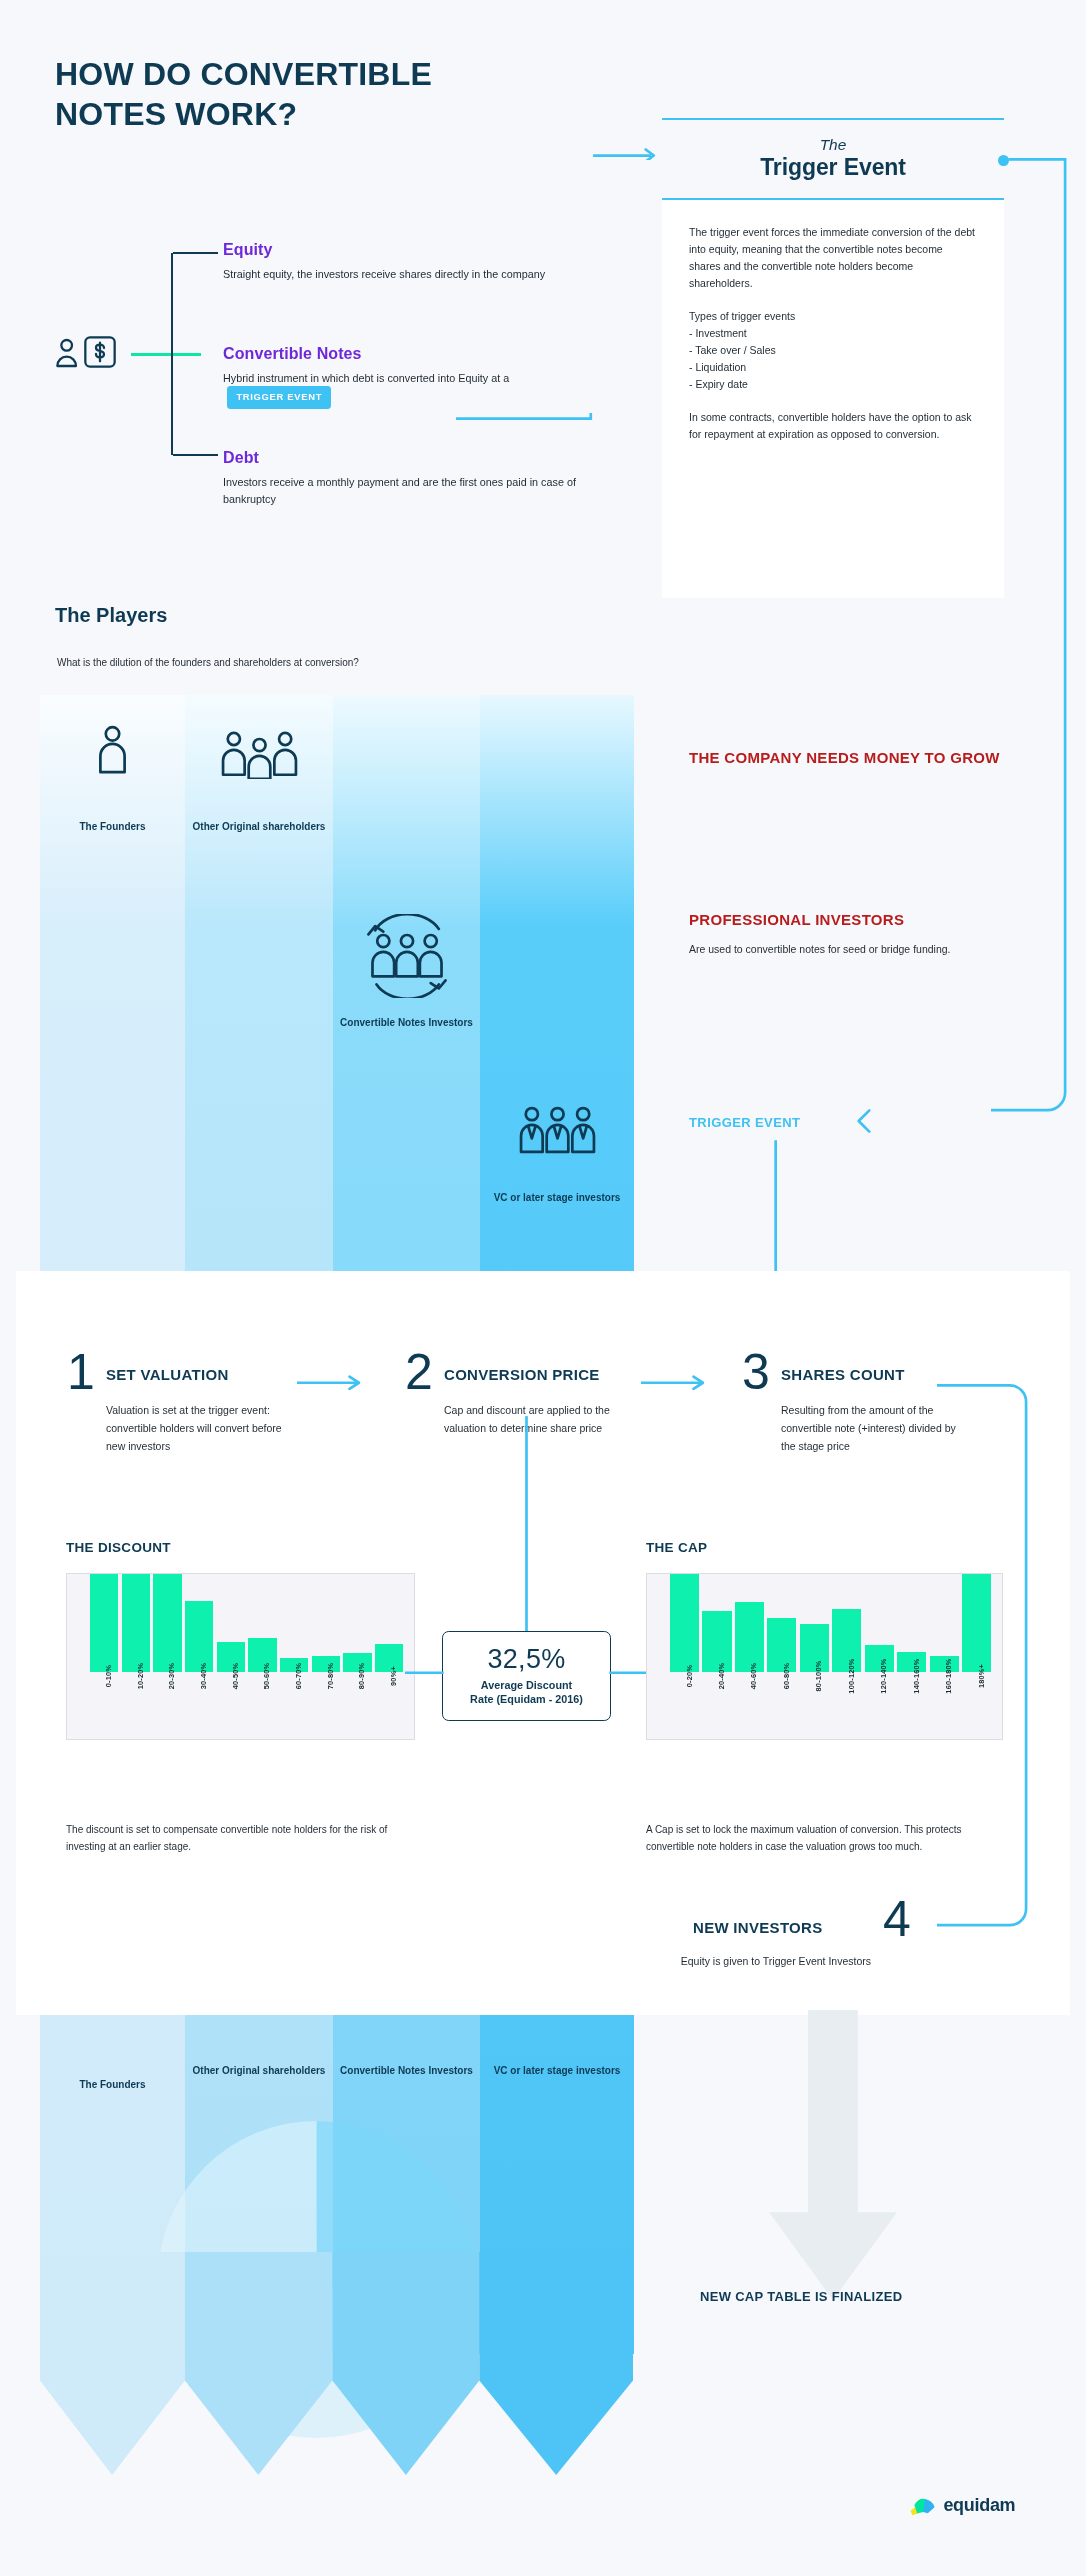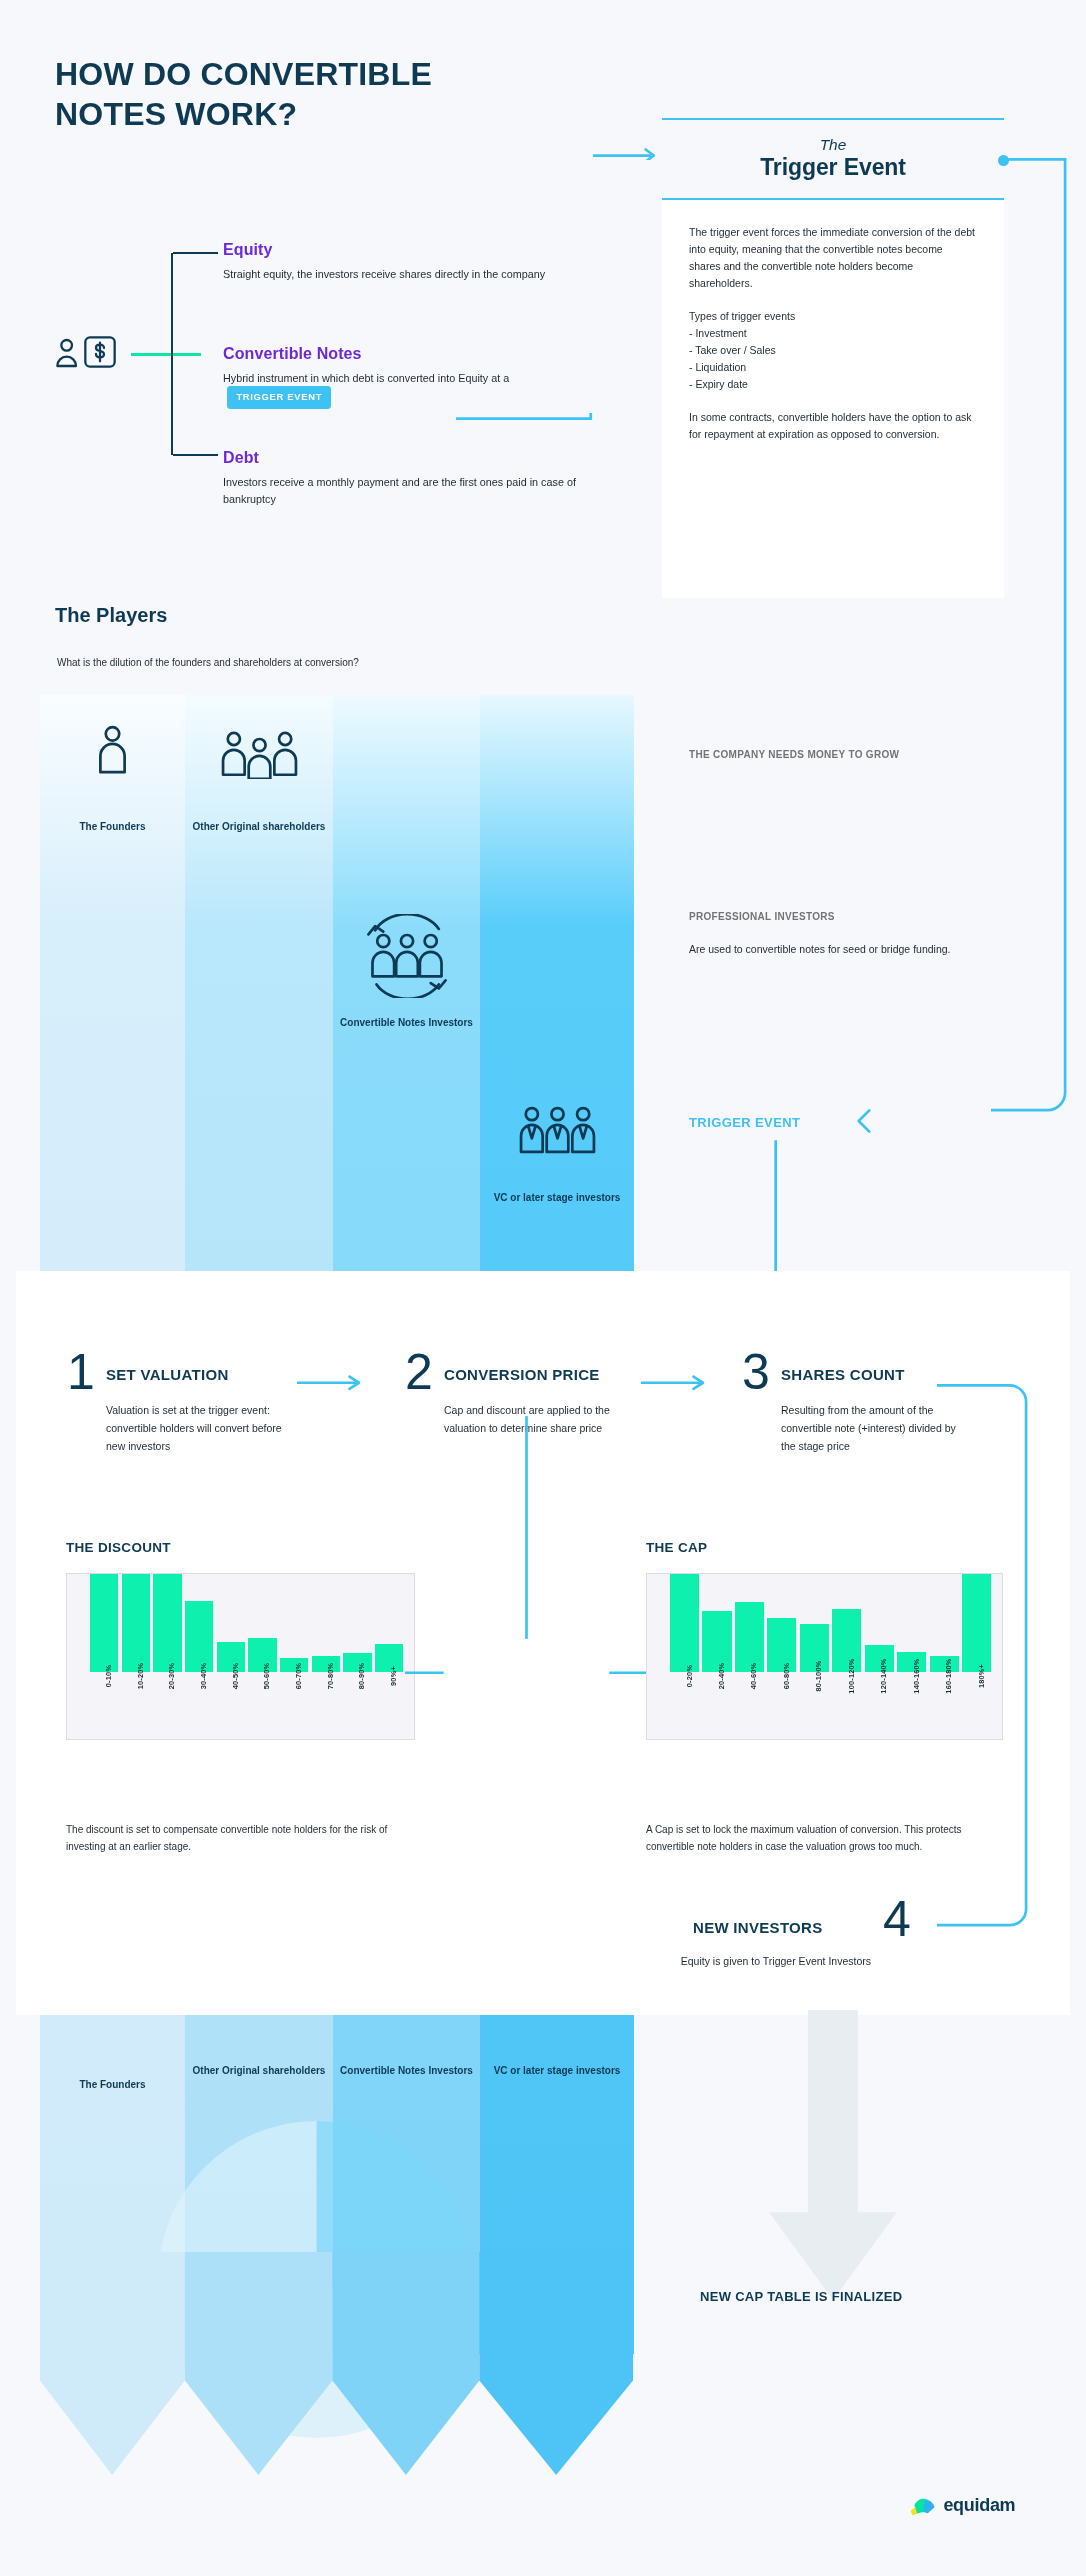--- a/index.html
+++ b/index.html
@@ -108,21 +108,21 @@
   .col.c3 { left: 293px; width: 147px; background: linear-gradient(to bottom,#eefaff 0%, #8bdcfb 14%, #7ed3f7 100%); }
   .col.c4 { left: 440px; width: 154px; background: linear-gradient(to bottom,#e7f8ff 0%, #58cdfa 14%, #4ec4f6 100%); }
 
   .col-icon { position: absolute; display: flex; justify-content: center; width: 100%; }
   .col-label {
     position: absolute; width: 100%; text-align: center;
     font-size: 10px; font-weight: 700; color: #0e3a54; line-height: 1.5;
   }
 
   .rhs-head {
-    position: absolute; font-size: 10px; font-weight: 700; color: #737373;
+    position: absolute; font-size: 15px; font-weight: 700; color: #b91c1c;
     letter-spacing: 0.3px; line-height: 1.5;
   }
   .rhs-text {
     position: absolute; font-size: 10.5px; color: #1f2933; line-height: 1.62;
   }
   .trigger-event-label {
     position: absolute; left: 689px; top: 1115px;
     font-size: 13px; font-weight: 700; color: #3ec1f3; letter-spacing: 0.4px;
   }
 
@@ -463,20 +463,27 @@
           <span class="tick">80-90%</span>
         </div>
         <div class="bar-wrap">
           <div class="bar" style="height: 19.5122%;"></div>
           <span class="tick">90%+</span>
         </div>
       </div>
   </div>
   <div class="chart-caption" style="left:66px;top:1821px;width:351px;">The discount is set to compensate convertible note holders for the risk of investing at an earlier stage.</div>
 
+  <div class="avg-box">
+    <div class="big">32,5%</div>
+    <div class="cap">
+      <div>Average Discount</div>
+      <div>Rate (Equidam - 2016)</div>
+    </div>
+  </div>
   <svg style="position:absolute;left:405px;top:1666px;width:40px;height:13.5px;" viewBox="0 0 60 20">
       <path d="M0 10 H58" stroke="#3ec1f3" stroke-width="4" fill="none"></path>
     </svg>
   <svg style="position:absolute;left:608px;top:1666px;width:40px;height:13.5px;" viewBox="0 0 60 20">
       <path d="M2 10 H60" stroke="#3ec1f3" stroke-width="4" fill="none"></path>
     </svg>
 
   <div class="chart-title" style="left:646px;top:1540px;">THE CAP</div>
   <div class="chart-box" id="capBox" style="left:646px;top:1573px;width:357px;height:167px;">
     <div class="bars" id="capBars">

